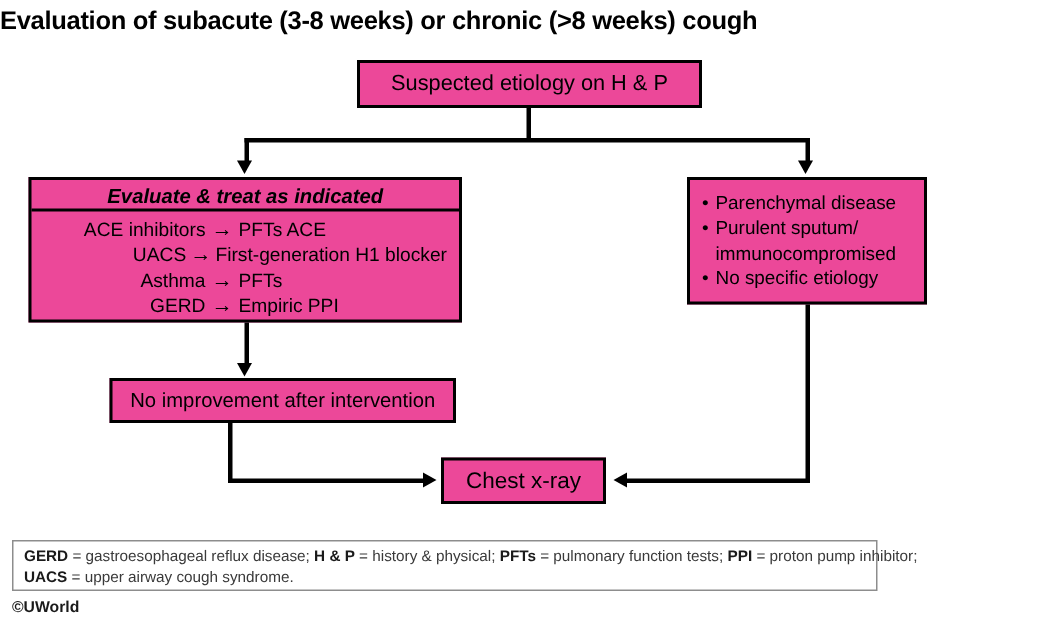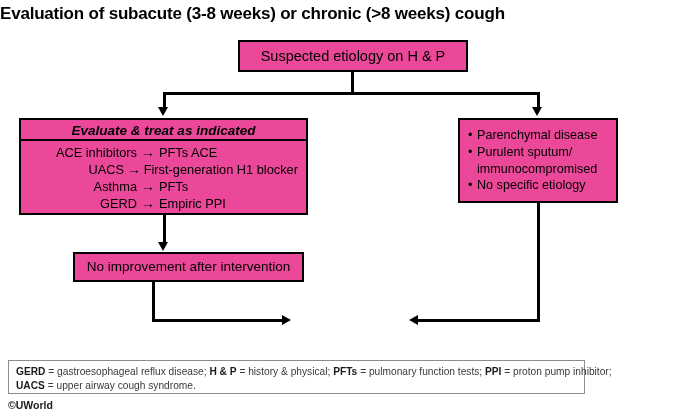--- a/index.html
+++ b/index.html
@@ -195,20 +195,23 @@
   </div>
 
   <div class="ln vl" style="left:152px;top:282px;height:39px;"></div>
   <div class="ln hl" style="left:152px;top:319px;width:130px;"></div>
   <div class="arrow-r" style="left:282px;top:314.5px;"></div>
 
   <div class="ln vl" style="left:537px;top:203px;height:118px;"></div>
   <div class="ln hl" style="left:418px;top:319px;width:121.5px;"></div>
   <div class="arrow-l" style="left:409px;top:314.5px;"></div>
 
+  <div class="box" id="box-cxr">
+    <span>Chest x-ray</span>
+  </div>
 
   <div id="footnote">
     <span class="fn-line">
       <b>GERD</b><span> = gastroesophageal reflux disease;</span>
       <b>H &amp; P</b><span> = history &amp; physical;</span>
       <b>PFTs</b><span> = pulmonary function tests;</span>
       <b>PPI</b><span> = proton pump inhibitor;</span>
     </span>
     <span class="fn-line">
       <b>UACS</b><span> = upper airway cough syndrome.</span>

